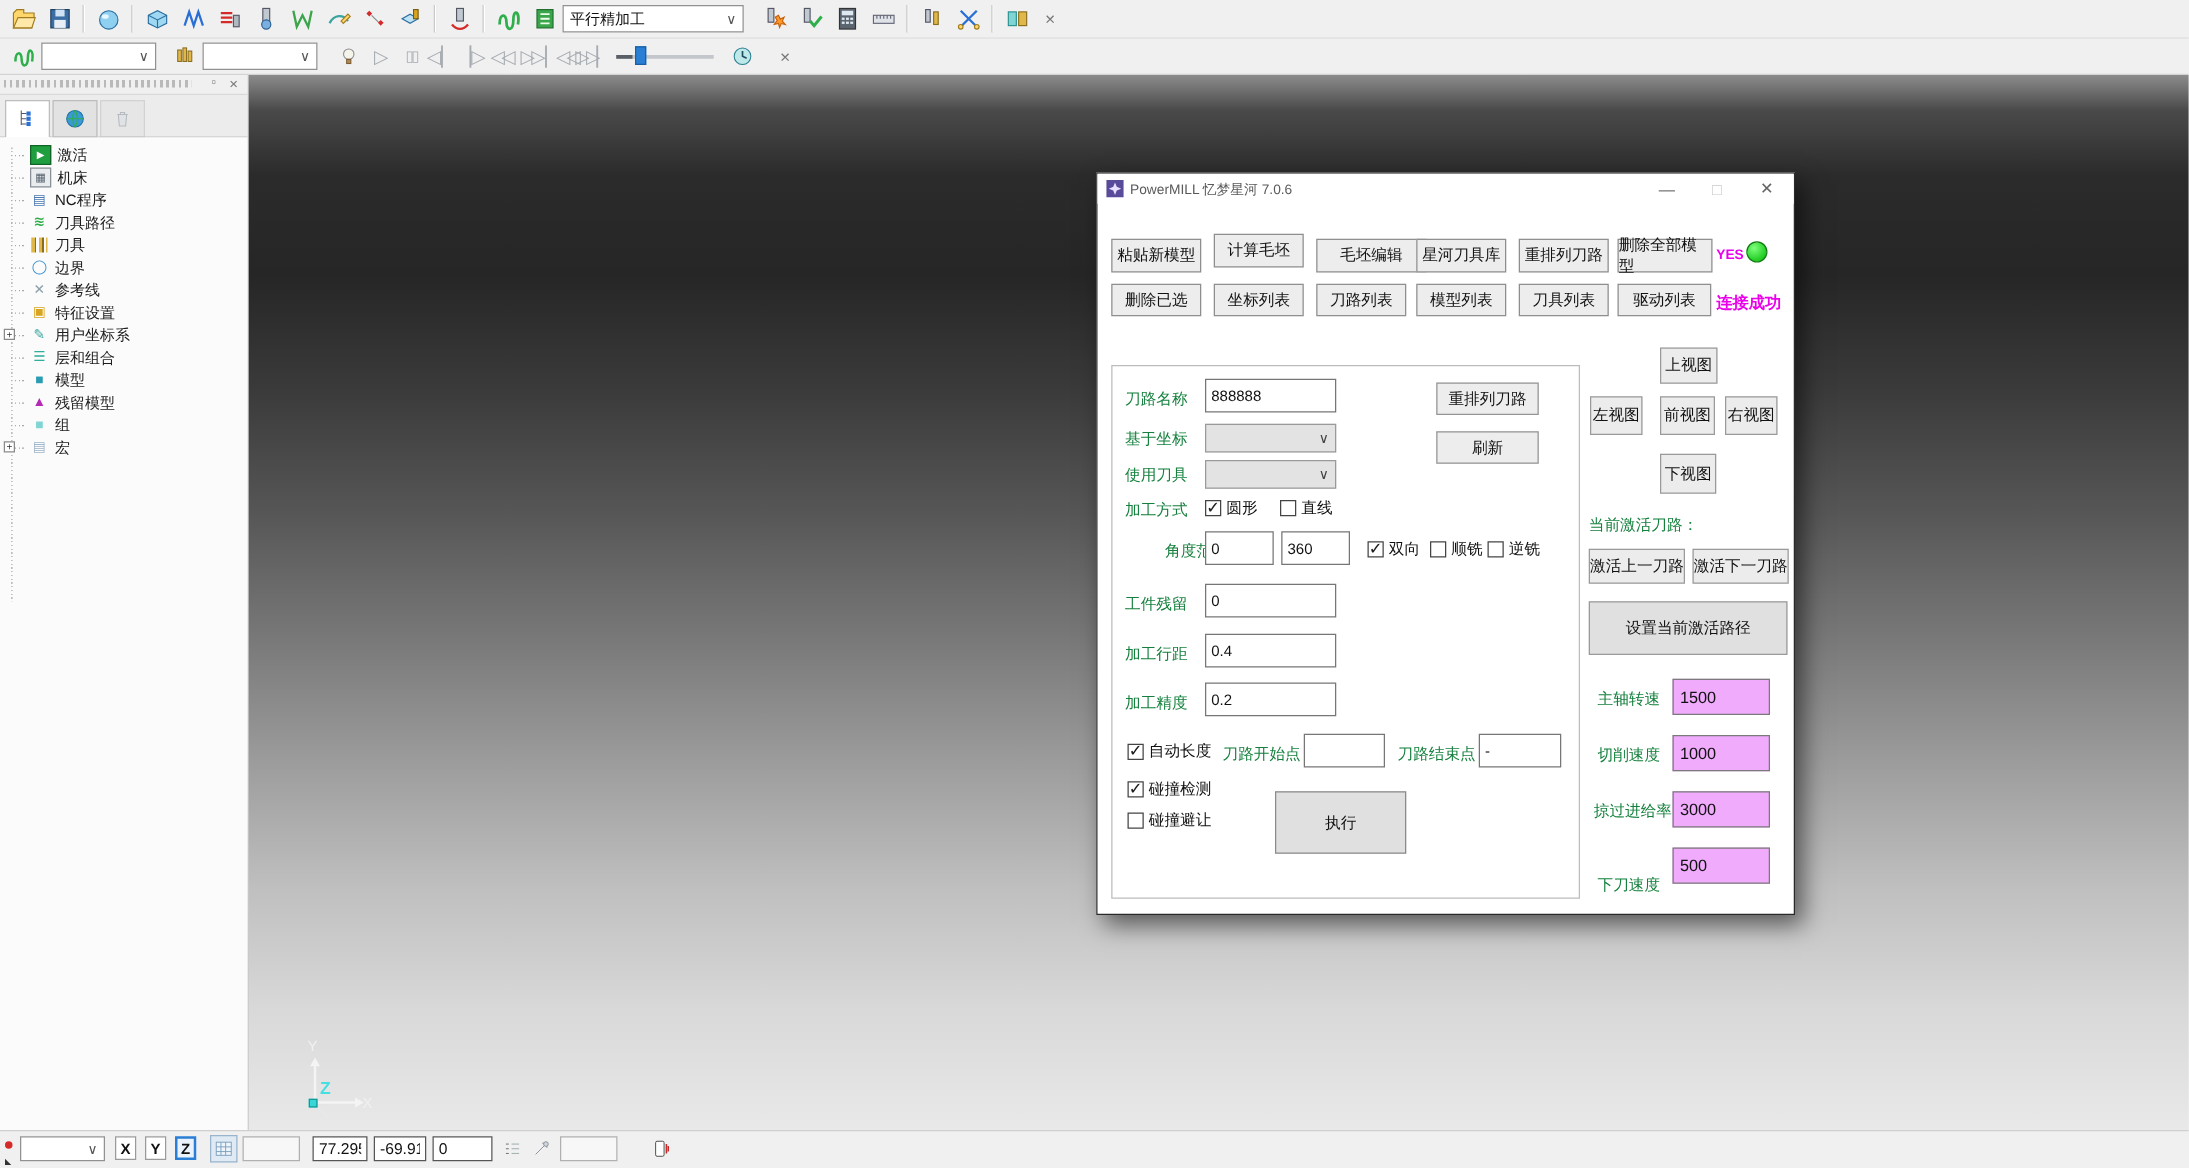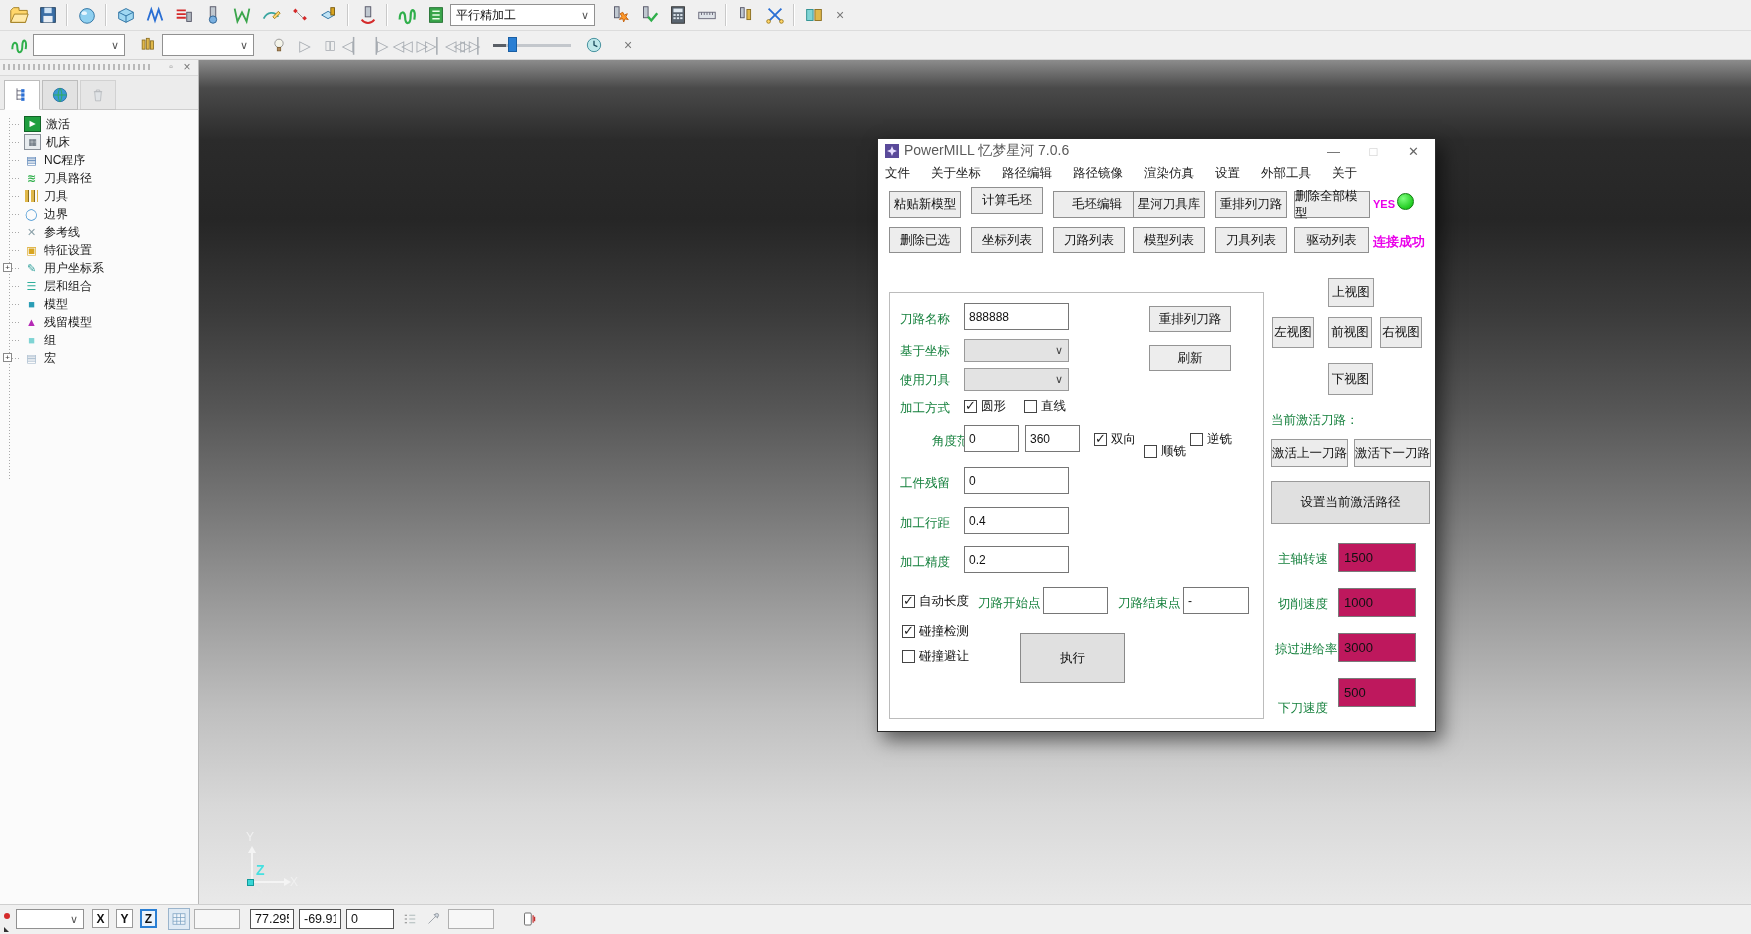--- a/index.html
+++ b/index.html
@@ -80,21 +80,21 @@
   #triad .az{position:absolute;left:13px;top:53px;width:11px;height:2px;background:#e8e8e8;transform:rotate(-140deg);transform-origin:right center;}
   #triad .origin{position:absolute;left:17px;top:47px;width:7px;height:7px;background:#39d6d6;border:1px solid #129a9a;box-sizing:border-box;}
   #triad .ly{position:absolute;left:16px;top:-2px;color:#f0f0f0;font-size:12px;}
   #triad .lx{position:absolute;left:60px;top:43px;color:#f0f0f0;font-size:12px;}
   #triad .lz{position:absolute;left:26px;top:30px;color:#45e0e0;font-size:14px;font-weight:bold;}
 
   
   #dialog{position:absolute;left:877px;top:138px;width:557px;height:592px;background:#fff;
      border:1px solid #2a2a2a;box-shadow:6px 8px 18px rgba(0,0,0,.55);box-sizing:content-box;z-index:5;font-size:12px;}
   #dlg-titlebar{position:absolute;left:0;top:0;right:0;height:24px;background:#fff;display:flex;align-items:center;}
-  #dlg-title{margin-left:26px;color:#5a5a5a;font-size:14px;}
+  #dlg-title{margin-left:26px;color:#5a5a5a;font-size:11px;}
   #dlg-icon{position:absolute;left:7px;top:5px;width:14px;height:14px;}
   .wc{position:absolute;top:0;width:31px;height:24px;display:flex;align-items:center;justify-content:center;color:#666;font-size:13px;}
   #wc-min{right:86px;}#wc-max{right:46px;color:#c9c9c9;}#wc-close{right:6px;}
   #dlg-menubar{position:absolute;left:0;top:24px;right:0;height:20px;display:flex;align-items:center;padding-left:5px;gap:17px;font-size:12.5px;color:#1c1c1c;}
   .menu-item{padding:1px 2px;}
 
   .abtn{position:absolute;height:27px;background:#ededed;border:1px solid #8f8f8f;display:flex;align-items:center;justify-content:center;font-size:12.5px;color:#111;box-sizing:border-box;}
   .magenta{color:#ea00ea;font-weight:bold;}
   #conn-circle{position:absolute;left:519px;top:54px;width:17px;height:17px;border-radius:50%;
      background:radial-gradient(circle at 35% 30%,#7dff7d,#22cc22 70%);border:1px solid #0f7a0f;box-sizing:border-box;}
@@ -109,21 +109,21 @@
   .tinput{position:absolute;border:1px solid #767676;background:#fff;font-size:12px;padding:0 4px;box-sizing:border-box;font-family:inherit;color:#111;}
   .combo{position:absolute;background:#e3e3e3;border:1px solid #9a9a9a;display:flex;align-items:center;box-sizing:border-box;}
   .combo .chev{margin-left:auto;padding-right:5px;color:#444;font-size:11px;}
   .fbtn{position:absolute;background:#ededed;border:1px solid #949494;display:flex;align-items:center;justify-content:center;font-size:12.5px;color:#111;box-sizing:border-box;}
   .cbrow{position:absolute;display:flex;align-items:center;gap:4px;font-size:12.5px;color:#111;}
   .cb{width:13px;height:13px;border:1px solid #444;background:#fff;display:inline-block;position:relative;box-sizing:border-box;flex:none;}
   .cb.checked::after{content:"✓";position:absolute;left:0px;top:-3px;font-size:13px;font-weight:bold;color:#1c1c1c;}
 
   
   .vbtn{position:absolute;background:#ececec;border:1px solid #9a9a9a;display:flex;align-items:center;justify-content:center;font-size:12.5px;color:#111;box-sizing:border-box;}
-  .rp-input{position:absolute;border:1px solid #7a7a7a;background:#be185d;font-size:13px;padding:12px 5px;box-sizing:border-box;font-family:inherit;color:#111;}
+  .rp-input{position:absolute;border:1px solid #7a7a7a;background:#f0abfc;font-size:13px;padding:12px 5px;box-sizing:border-box;font-family:inherit;color:#111;}
 
   
   #statusbar{position:absolute;left:0;right:0;bottom:0;height:29px;background:#f0f0f0;border-top:1px solid #cfcfcf;display:flex;align-items:center;font-size:12px;}
   .sb-abs{position:absolute;box-sizing:border-box;}
   .axis-btn{width:17px;height:19px;background:#fff;border:1px solid #9a9a9a;display:flex;align-items:center;justify-content:center;font-size:12px;font-weight:bold;color:#111;}
   .axis-btn.active{border:2px solid #2a7fd4;background:#eaf3fc;}
   .sb-field{background:#fff;border:1px solid #8a8a8a;height:20px;font-size:12.5px;padding:0 4px;box-sizing:border-box;font-family:inherit;color:#111;}
   .sb-icon{display:flex;align-items:center;justify-content:center;}
 </style>
 </head>
@@ -436,30 +436,20 @@
     <div id="dlg-titlebar">
       <svg id="dlg-icon" viewBox="0 0 14 14">
           <rect width="14" height="14" fill="#5a4a9a"></rect>
           <path d="M7 2l1.4 3.4L12 7 8.4 8.4 7 12 5.6 8.4 2 7l3.6-1.6z" fill="#e8e0ff"></path>
         </svg>
       <span id="dlg-title">PowerMILL 忆梦星河  7.0.6</span>
       <div class="wc" id="wc-min">—</div>
       <div class="wc" id="wc-max">□</div>
       <div class="wc" id="wc-close">✕</div>
     </div>
-    <div id="dlg-menubar">
-      <span class="menu-item">文件</span>
-      <span class="menu-item">关于坐标</span>
-      <span class="menu-item">路径编辑</span>
-      <span class="menu-item">路径镜像</span>
-      <span class="menu-item">渲染仿真</span>
-      <span class="menu-item">设置</span>
-      <span class="menu-item">外部工具</span>
-      <span class="menu-item">关于</span>
-    </div>
 
     <div class="abtn" style="left:11px;top:52px;width:72px;">粘贴新模型</div>
     <div class="abtn" style="left:93px;top:48px;width:72px;">计算毛坯</div>
     <div class="abtn" style="left:175px;top:52px;width:88px;">毛坯编辑</div>
     <div class="abtn" style="left:255px;top:52px;width:72px;">星河刀具库</div>
     <div class="abtn" style="left:337px;top:52px;width:72px;">重排列刀路</div>
     <div class="abtn" style="left:416px;top:52px;width:76px;">删除全部模型</div>
     <span class="magenta" style="position:absolute;left:495px;top:59px;font-size:11px;">YES</span>
     <div id="conn-circle"></div>
 
@@ -498,21 +488,21 @@
         <span>直线</span>
       </div>
 
       <span class="flabel" style="left:10px;top:140px;margin-left:32px;">角度范围</span>
       <input class="tinput" style="left: 74px; top: 132px; width: 55px; height: 27px;" value="0">
       <input class="tinput" style="left: 135px; top: 132px; width: 55px; height: 27px;" value="360">
       <div class="cbrow" style="left:204px;top:138px;">
         <span class="cb checked"></span>
         <span>双向</span>
       </div>
-      <div class="cbrow" style="left:254px;top:150px;">
+      <div class="cbrow" style="left:254px;top:138px;">
         <span class="cb"></span>
         <span>顺铣</span>
       </div>
       <div class="cbrow" style="left:300px;top:138px;">
         <span class="cb"></span>
         <span>逆铣</span>
       </div>
 
       <span class="flabel" style="left:10px;top:182px;">工件残留</span>
       <input class="tinput" style="left: 74px; top: 174px; width: 105px; height: 27px;" value="0">

